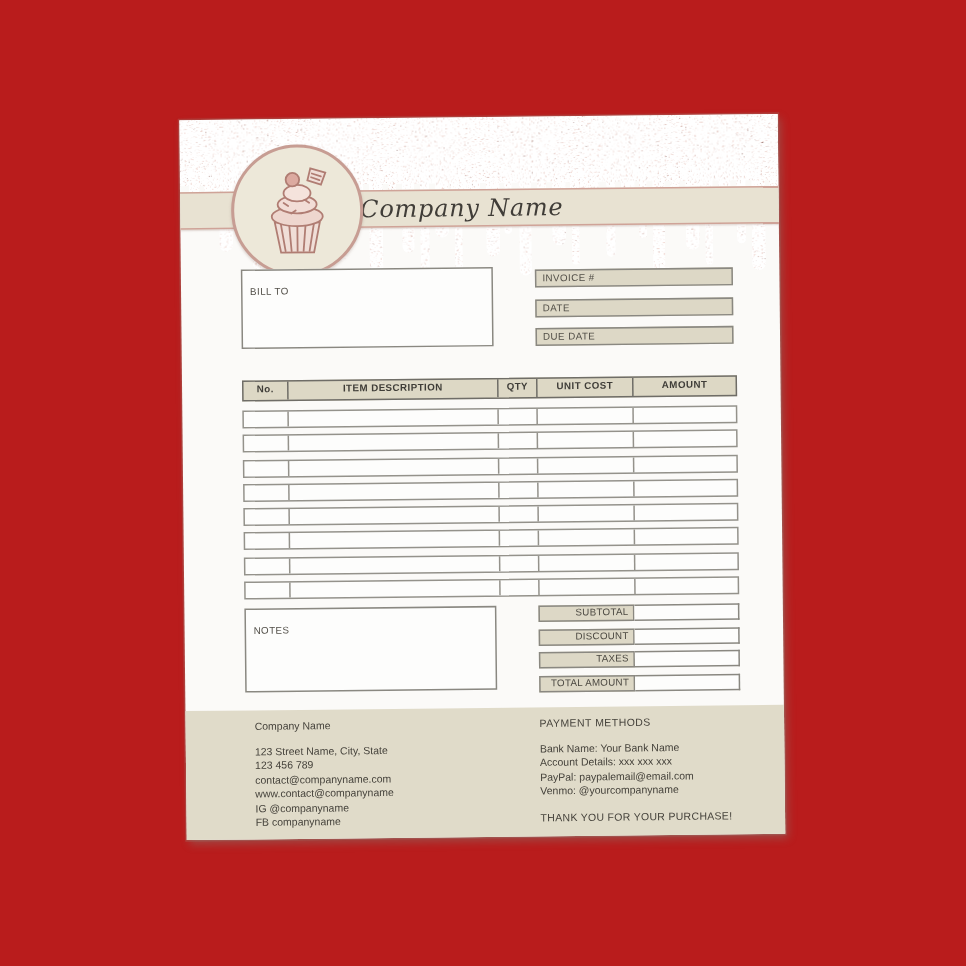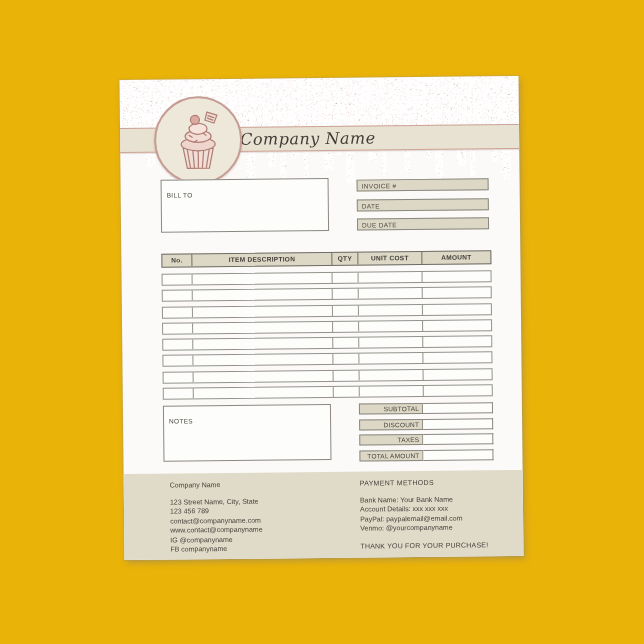--- a/index.html
+++ b/index.html
@@ -1,19 +1,19 @@
 <!DOCTYPE html>
 <html><head>
 <meta charset="utf-8">
 <style>
   * { margin:0; padding:0; box-sizing:border-box; }
   html,body { width:644px; height:644px; background:#ffffff; }
   body { font-family:"Liberation Sans", sans-serif; position:relative; overflow:hidden; }
 
-  .scene { position:absolute; inset:0; background:#eab308; }
+  .scene { position:absolute; inset:0; background:#b91c1c; }
 
   .pad {
     position:absolute; left:122px; top:78px; width:399px; height:480px;
     background:#fbfaf8;
     transform:rotate(-0.6deg); transform-origin:center;
     box-shadow: 2px 3px 6px rgba(130,124,116,.45), 0 0 0 1px rgba(160,150,140,.25);
   }
 
   .glitter-svg { position:absolute; left:0; top:0; width:399px; height:122px; display:block; }
 

